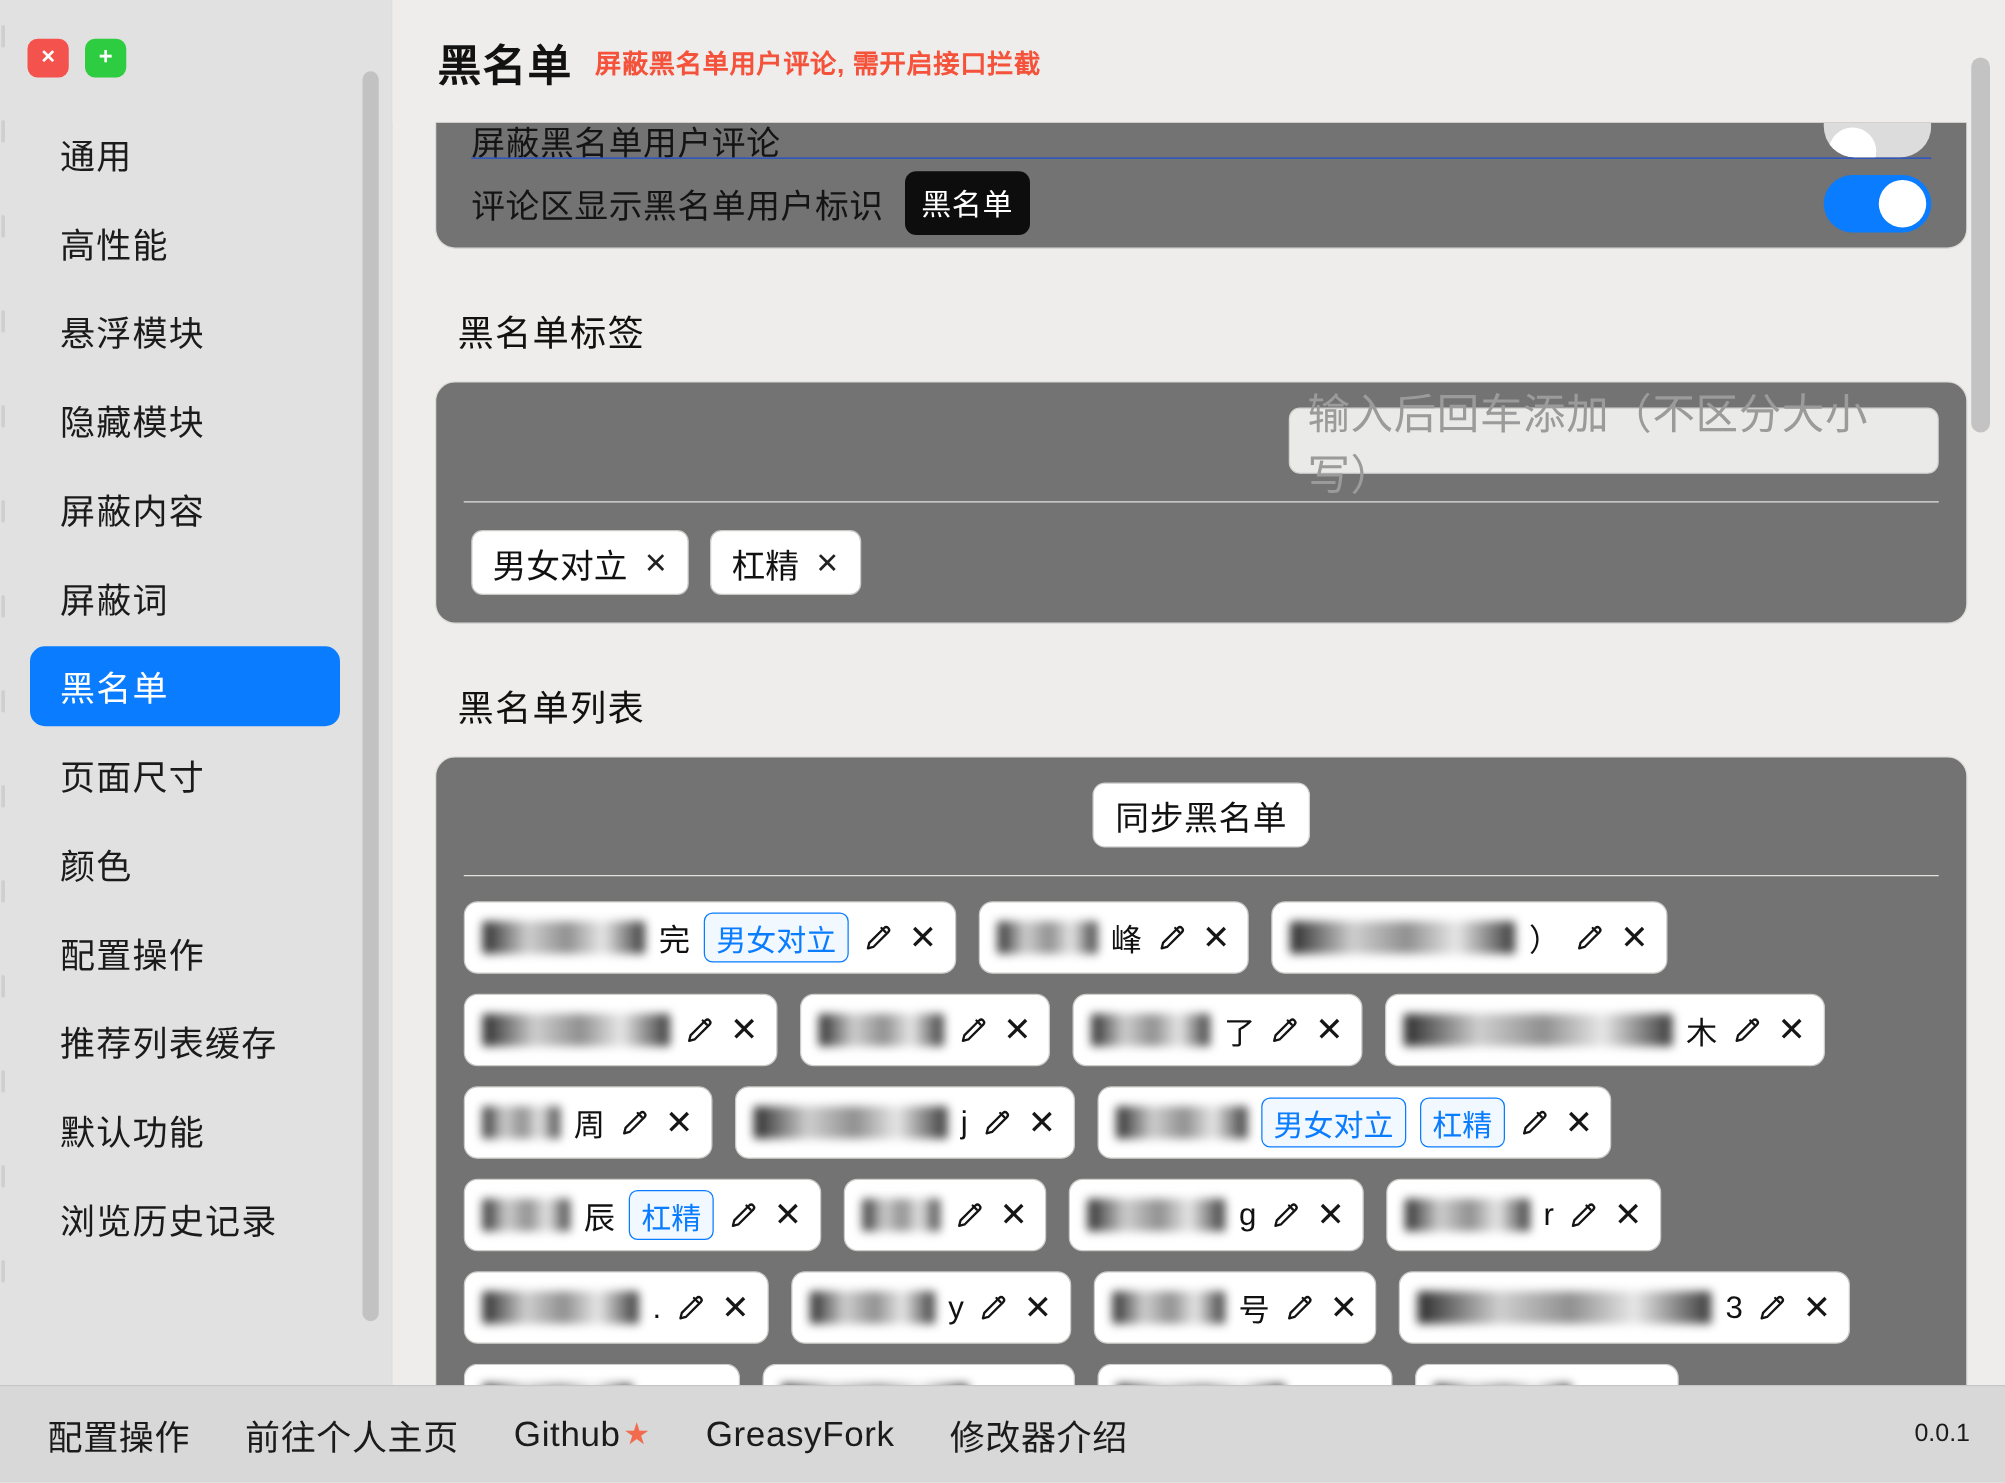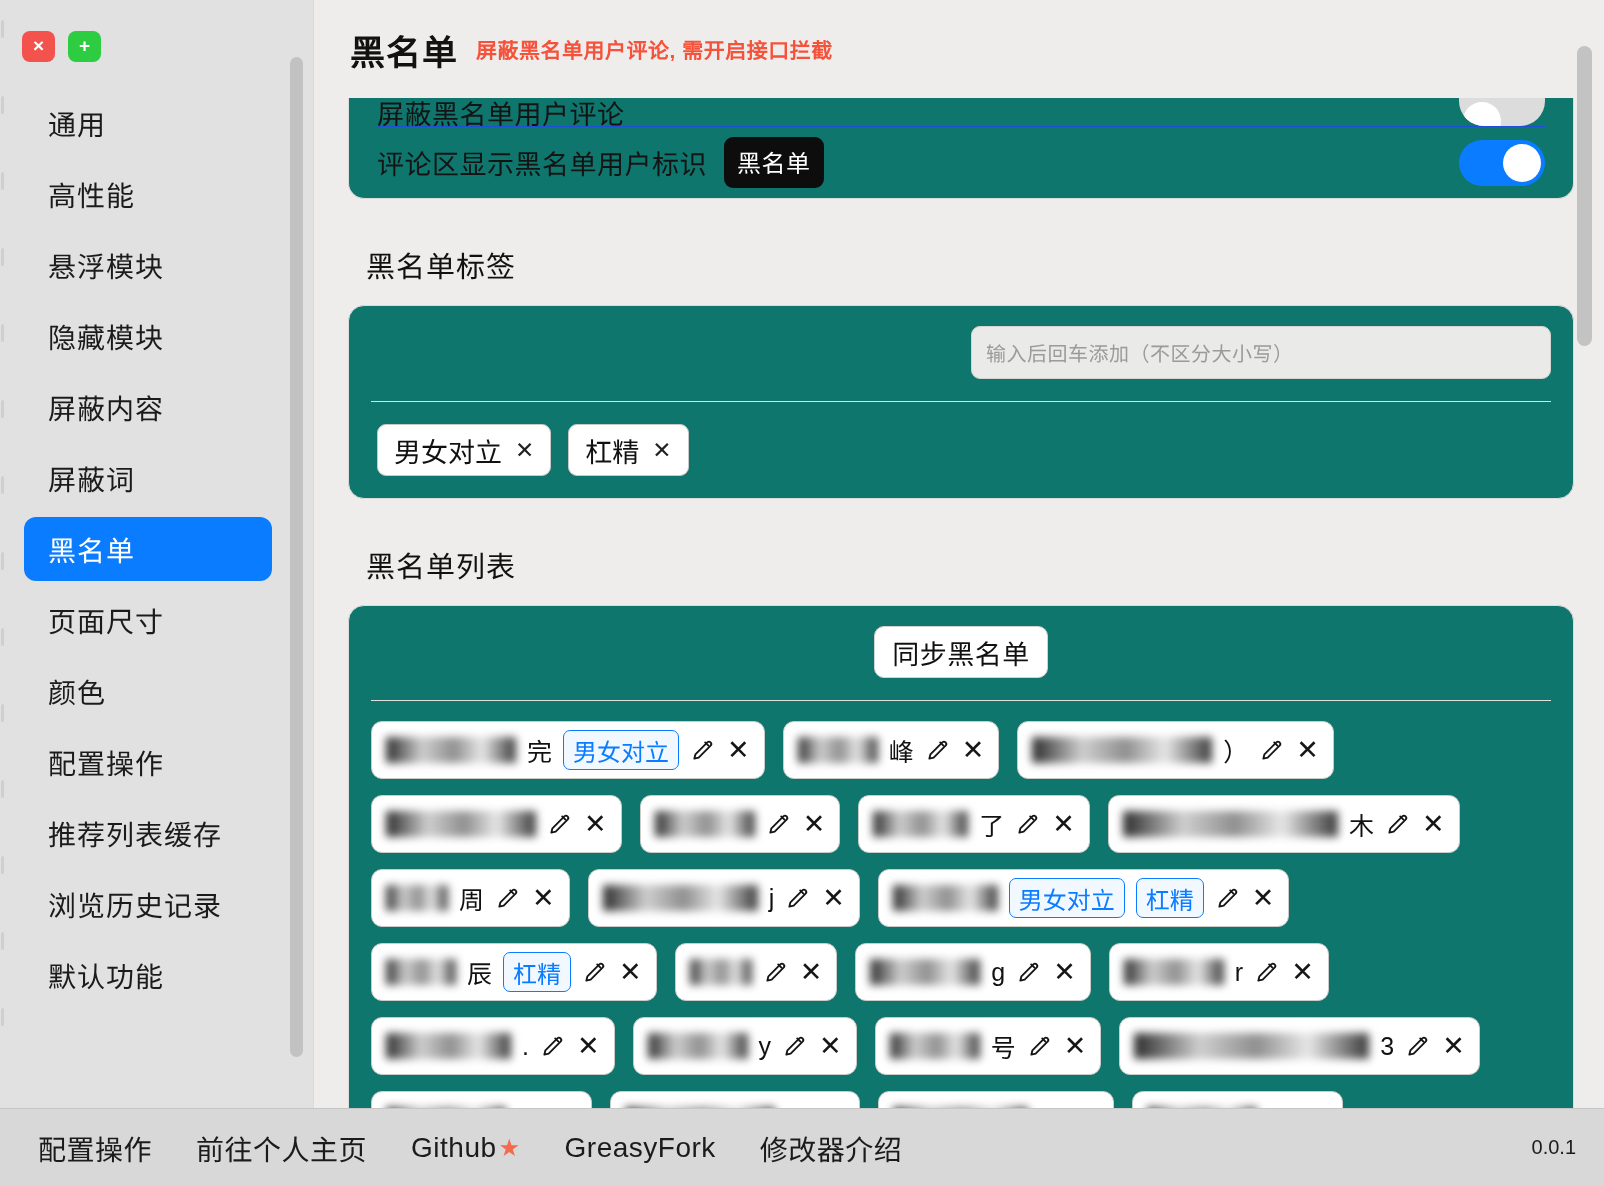--- a/index.html
+++ b/index.html
@@ -44,21 +44,21 @@
   .content{ position:relative; flex:1 1 auto; min-width:0; background:#eeedeb;
             display:flex; flex-direction:column; border-left:1px solid #dadada; }
 
   .pagehead{ height:98px; flex:0 0 98px; display:flex; align-items:center; gap:18px;
              padding:0 0 0 36px; background:#eeedeb; }
   .pagehead .title{ font-size:35px; font-weight:700; color:#121212; letter-spacing:1px; }
   .pagehead .warn{ font-size:21px; font-weight:700; color:#f5523b; letter-spacing:.5px; }
 
   .scrollarea{ position:relative; flex:1 1 auto; min-height:0; overflow:hidden; padding:0 30px 0 34px; }
 
-  .card{ background:#0f766e; border:1px solid #dcdcd9; border-radius:16px; }
+  .card{ background:#737373; border:1px solid #dcdcd9; border-radius:16px; }
 
   
   .card-toggles{ margin-top:0; border-top-left-radius:0; border-top-right-radius:0;
                  border-top:none; padding:0 28px; }
   .togrow{ height:72px; display:flex; align-items:center; justify-content:space-between; }
   .togrow + .togrow{ border-top:1px solid #1d4ed8; }
   .togrow.first{ height:28px; overflow:hidden; }
   .togrow .lbl{ font-size:27px; color:#141414; display:flex; align-items:center; gap:17px; letter-spacing:.5px;}
   .badge-dark{ background:#0d0d0d; color:#fff; font-size:24px; border-radius:9px; padding:7px 13px 9px; letter-spacing:.5px;}
   .switch{ width:86px;height:46px;border-radius:25px;background:#0a7cff;position:relative;flex:0 0 auto; }
@@ -66,22 +66,22 @@
   .switch.off{ background:#dcdcdc; }
   .switch.off .knob{ right:auto; left:4px; }
   .switch.clip{ height:28px; overflow:hidden; border-radius:0 0 25px 25px; }
 
   .sectitle{ font-size:29px; font-weight:400; color:#111; margin:44px 0 20px 18px; letter-spacing:1px; }
 
   
   .card-tags{ padding:20px 22px 22px; }
   .tagtop{ display:flex; justify-content:flex-end; padding-bottom:22px; }
   .taginput{
-    width:580px;height:53px;border:1px solid #d5d4d1;border-radius:9px;background:#eaeae8;
-    display:flex;align-items:center;padding:0 14px;font-size:20px;color:#9b9b9b;letter-spacing:.5px;
+    width:520px;height:53px;border:1px solid #d5d4d1;border-radius:9px;background:#eaeae8;
+    display:flex;align-items:center;padding:0 14px;font-size:34px;color:#9b9b9b;letter-spacing:.5px;
   }
   .tagdiv{ border-top:1px solid #e2e1de; }
   .tagchips{ display:flex; gap:17px; padding-top:22px; padding-left:6px; }
   .chip{
     background:#fff;border:1px solid #c9c9c6;border-radius:9px;height:52px;
     display:flex;align-items:center;gap:13px;padding:0 16px;font-size:27px;color:#111;
   }
   .chip .x{ font-size:23px; color:#222; }
 
   
@@ -180,24 +180,24 @@
           <div class="navitem">
             <span>颜色</span>
           </div>
           <div class="navitem">
             <span>配置操作</span>
           </div>
           <div class="navitem">
             <span>推荐列表缓存</span>
           </div>
           <div class="navitem">
+            <span>默认功能</span>
+          </div>
+          <div class="navitem">
             <span>浏览历史记录</span>
-          </div>
-          <div class="navitem">
-            <span>默认功能</span>
           </div>
         </nav>
 
       <div class="sb-scroll"></div>
     </aside>
 
     <section class="content">
 
       <header class="pagehead">
         <div class="title">黑名单</div>

